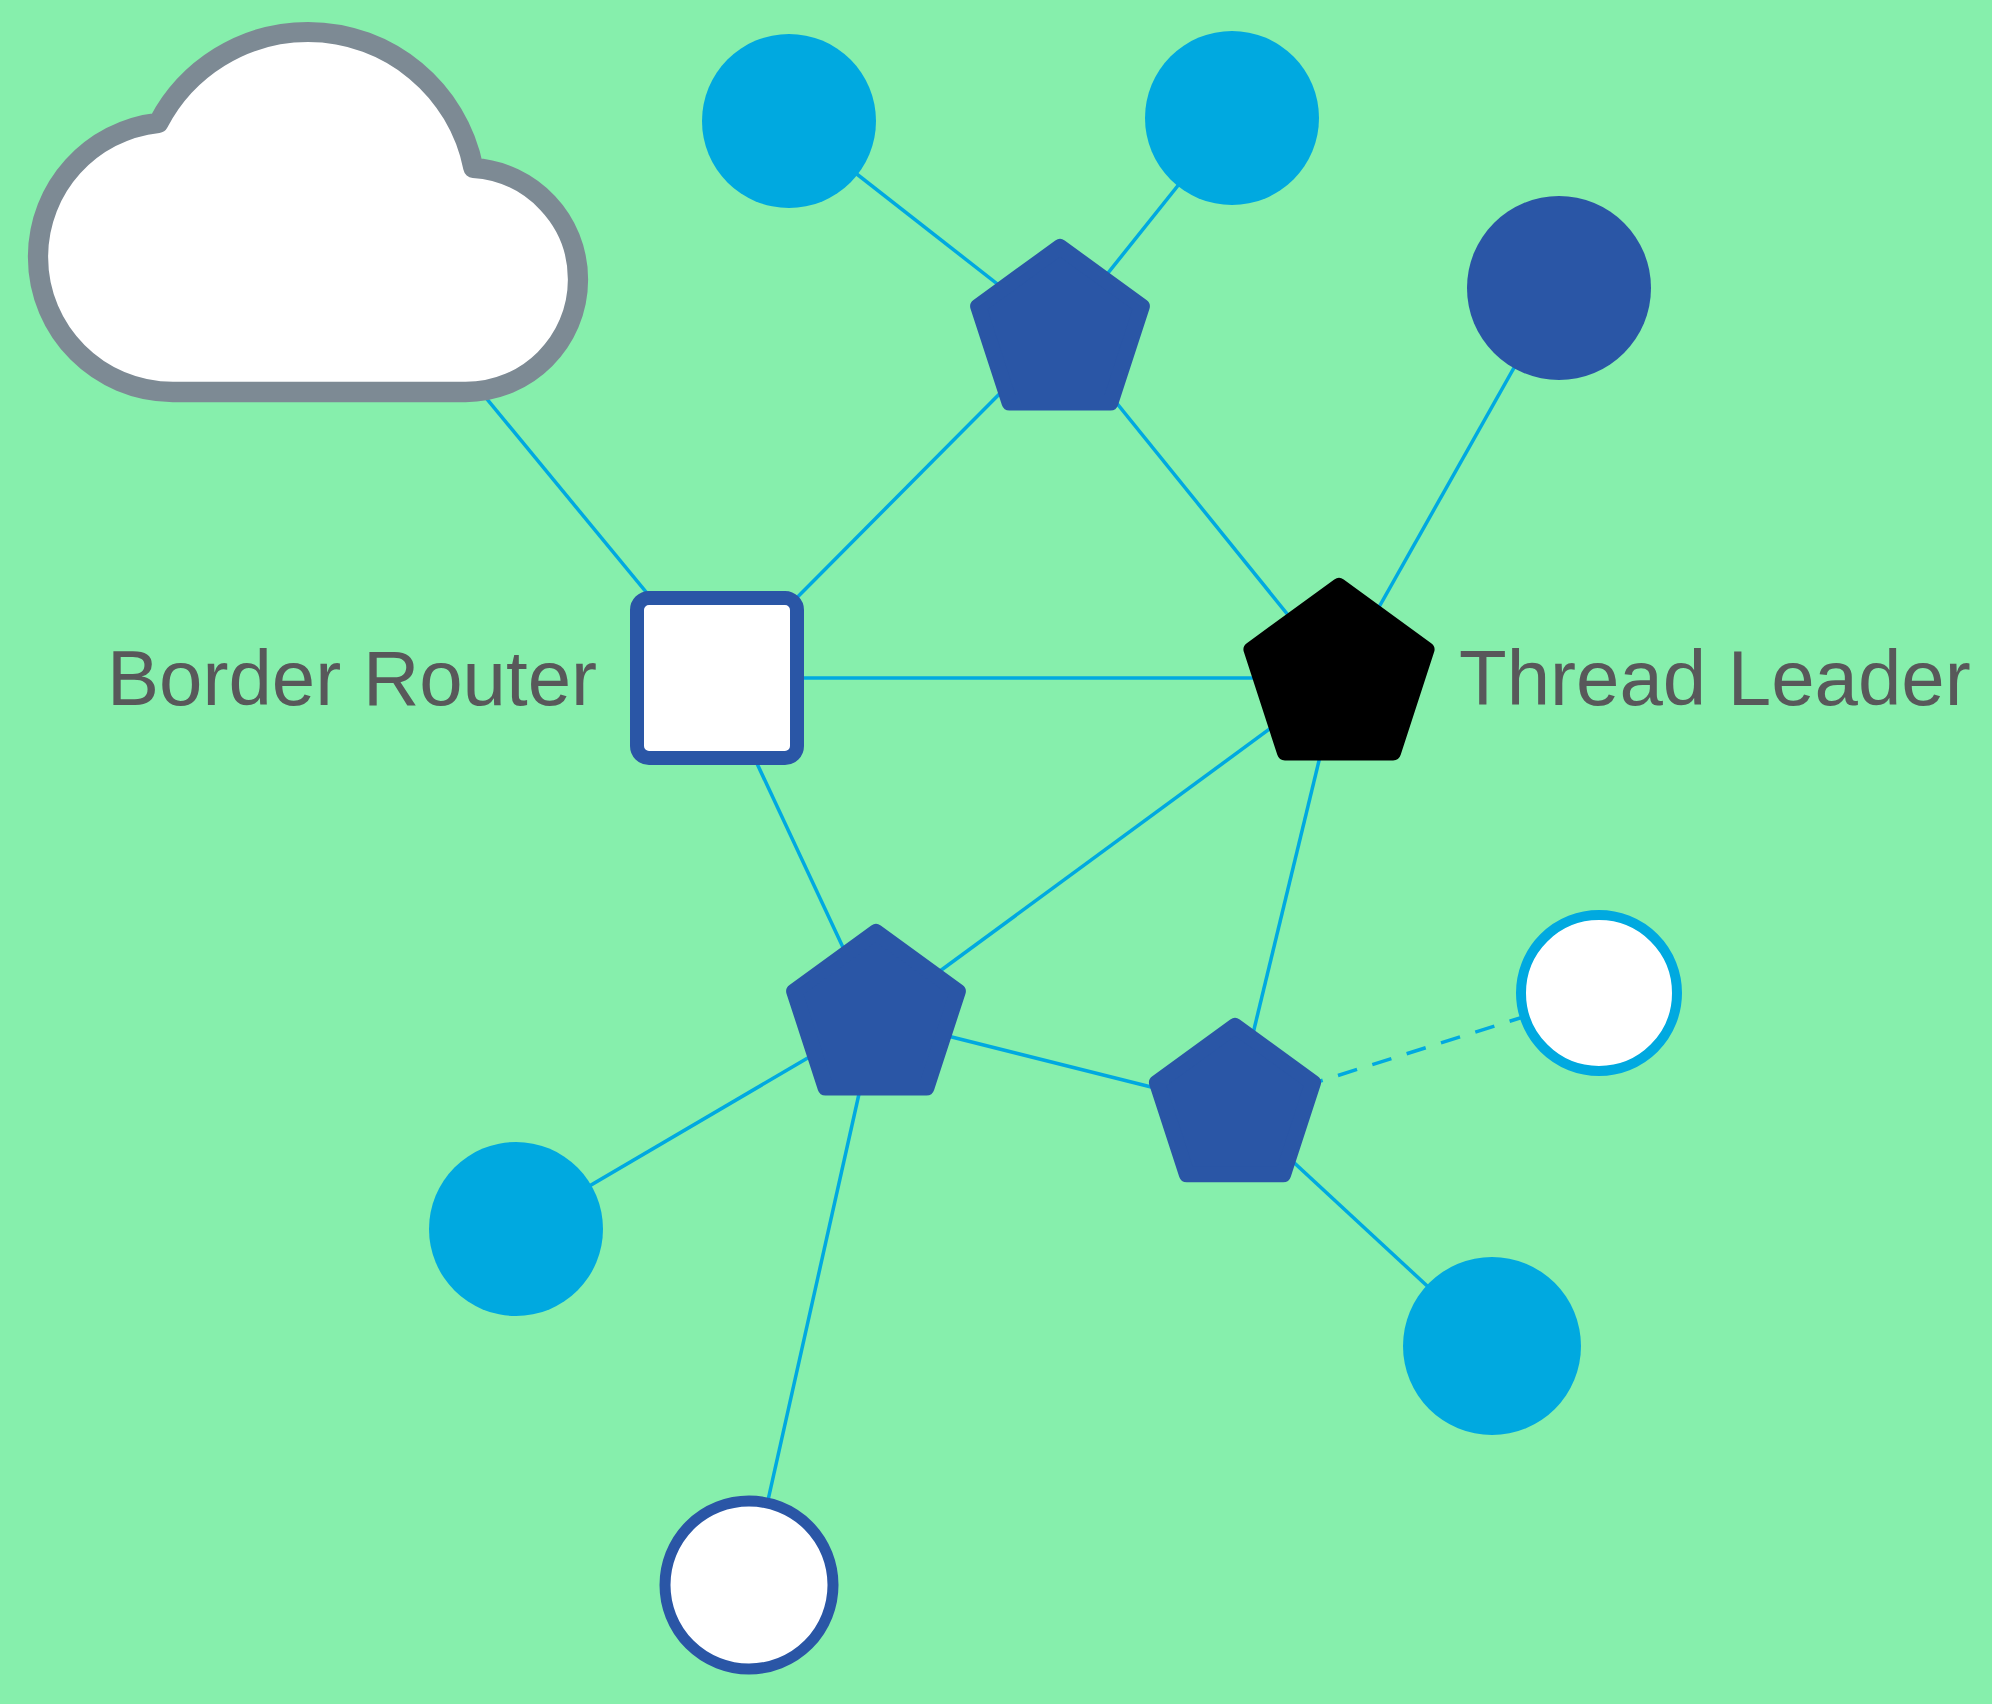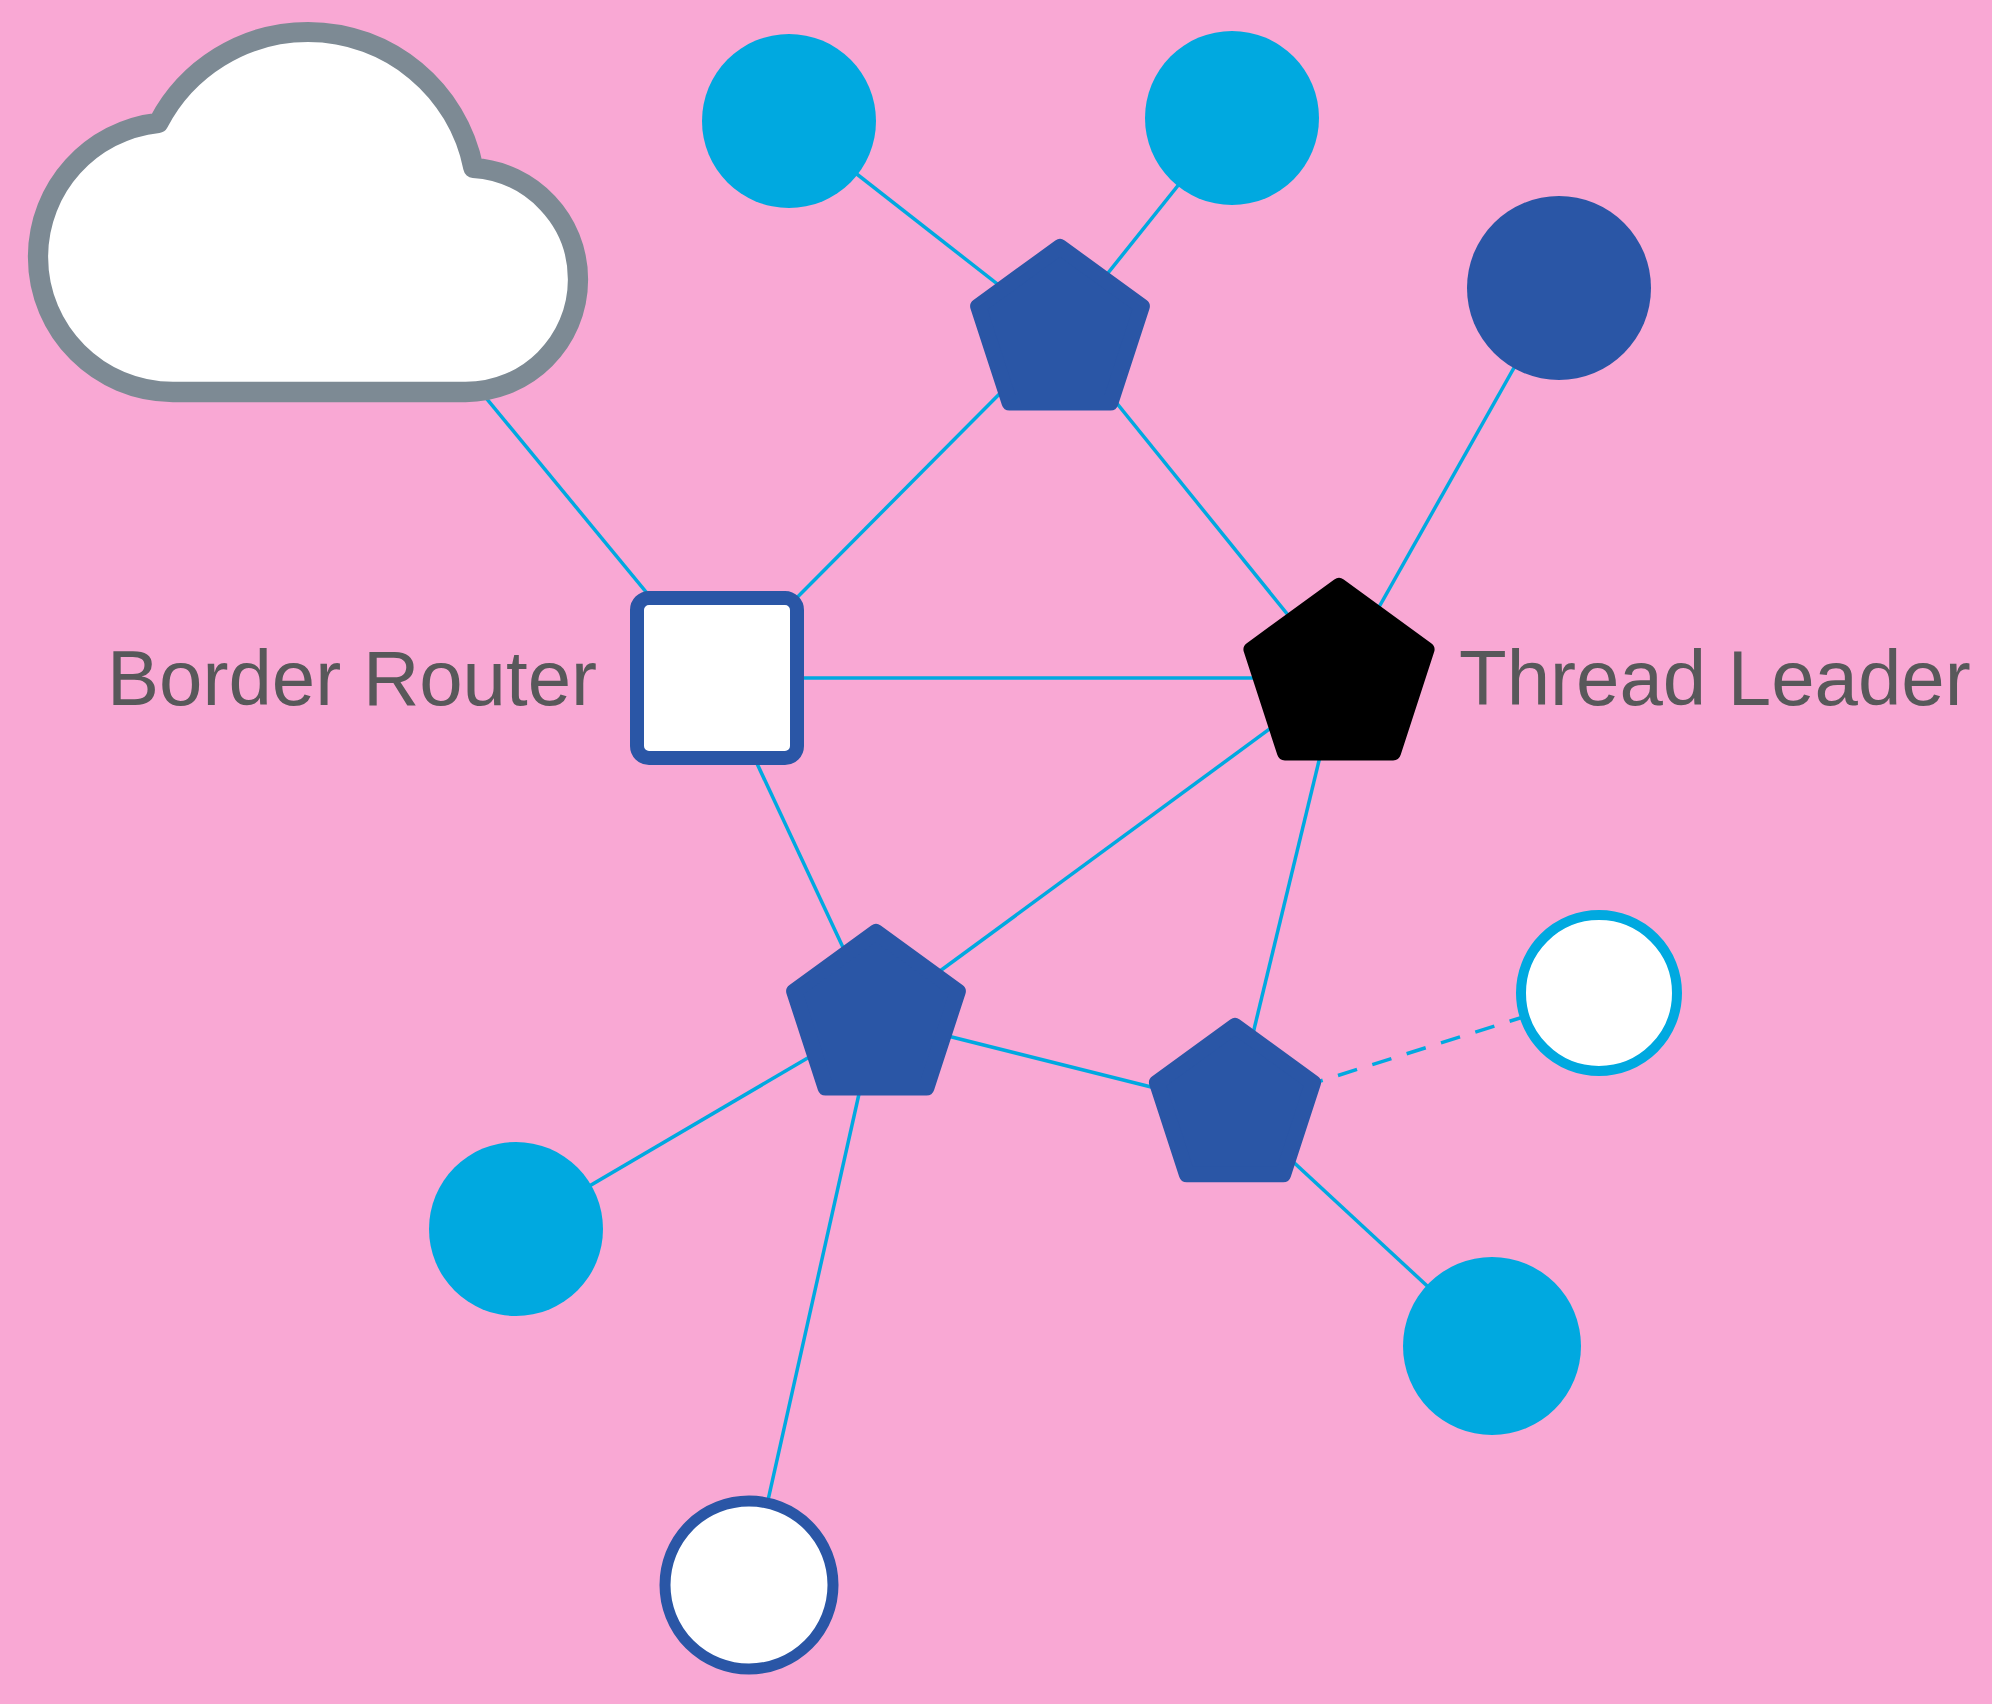--- a/index.html
+++ b/index.html
@@ -4,21 +4,21 @@
 <style>
   html, body {
     margin: 0;
     padding: 0;
     background: #ffffff;
   }
   .stage {
     position: relative;
     width: 1992px;
     height: 1704px;
-    background: #f9a8d4;
+    background: #86efac;
     overflow: hidden;
   }
   svg { display: block; }
   .node-label {
     font-family: "Liberation Sans", sans-serif;
     font-size: 78px;
     font-weight: 400;
   }
 </style>
 </head>

